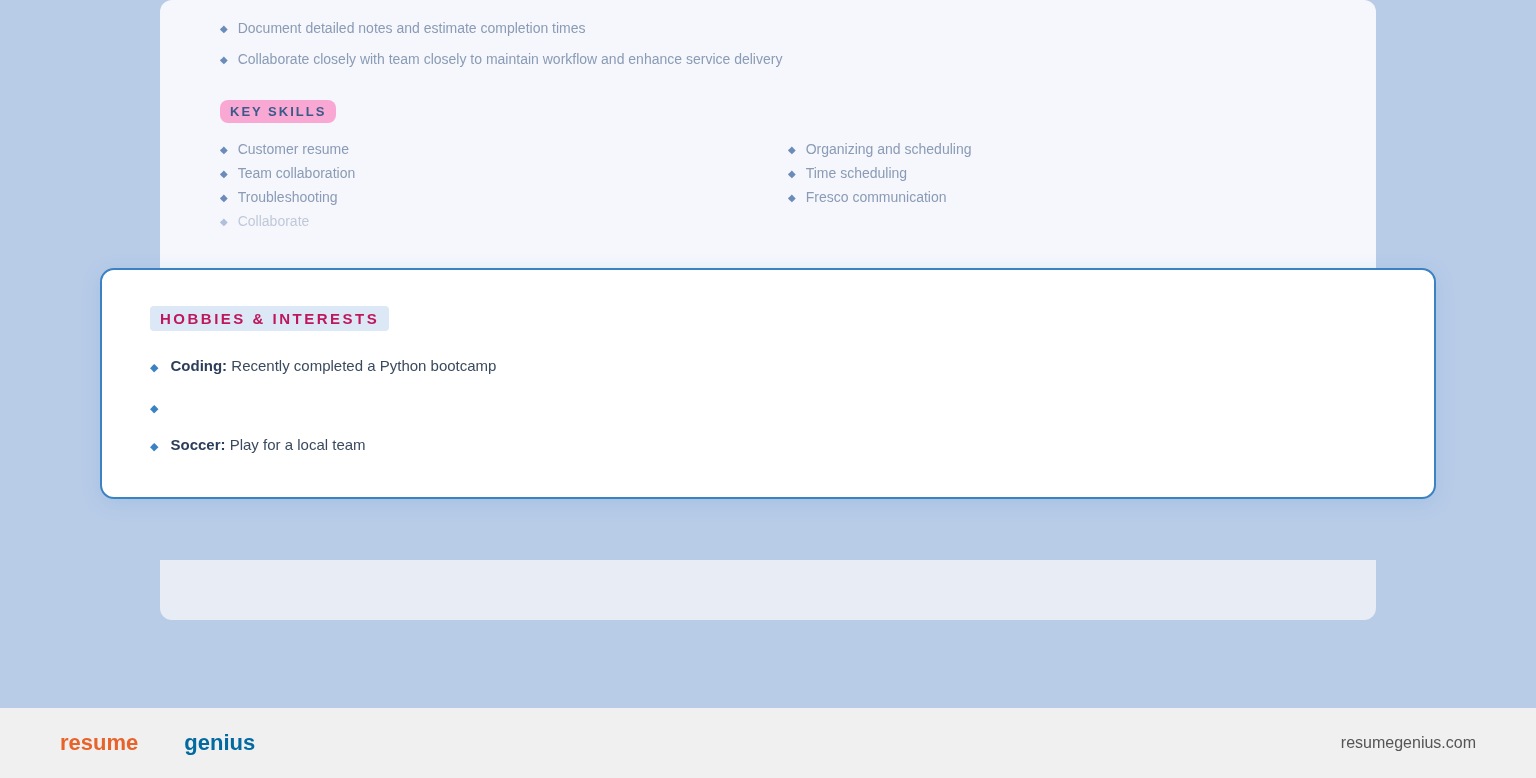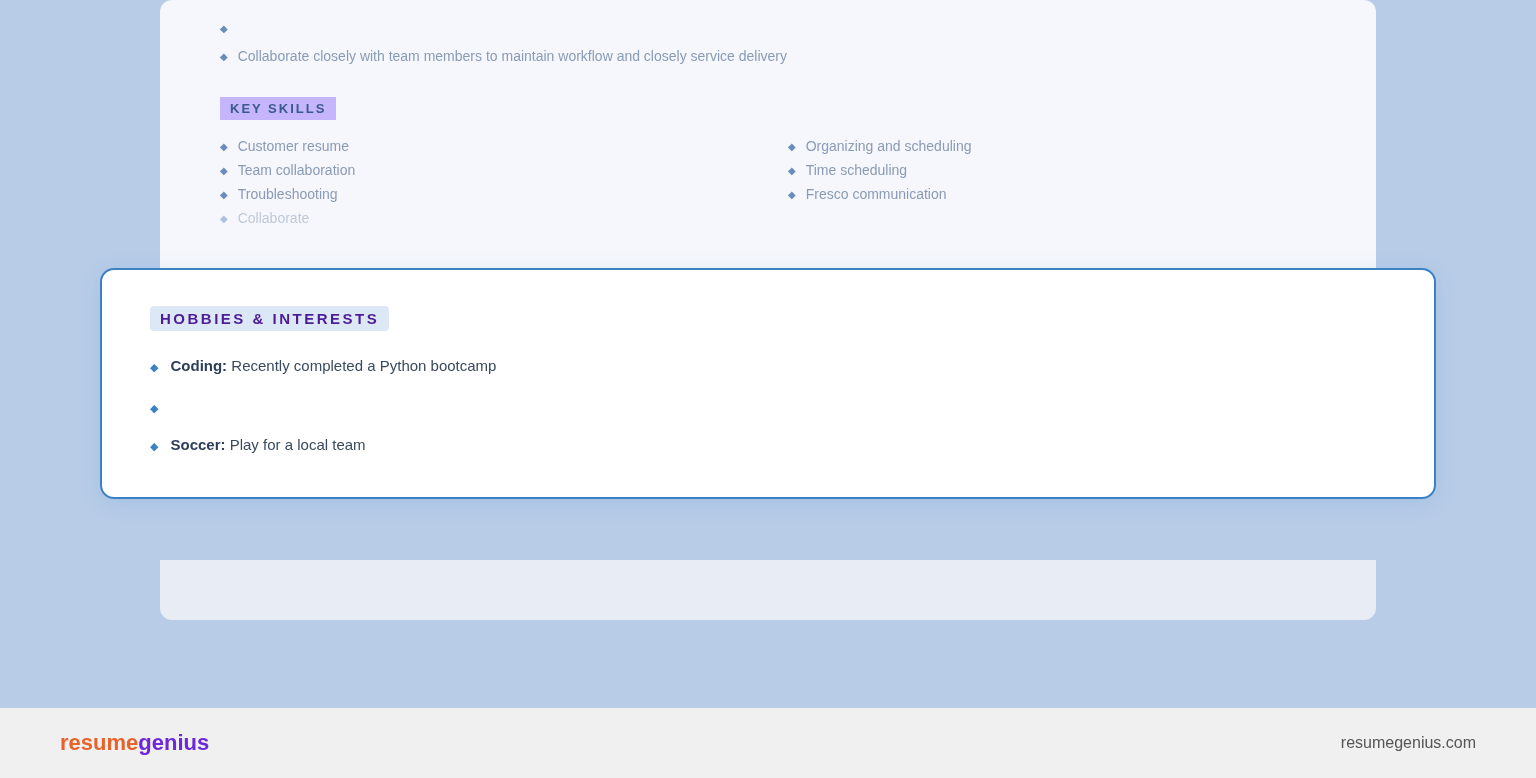--- a/index.html
+++ b/index.html
@@ -33,23 +33,23 @@
       margin-top: 3px;
       flex-shrink: 0;
     }
 
     .section-heading {
       display: inline-block;
       font-size: 13px;
       font-weight: 800;
       letter-spacing: 2px;
       color: #3a5a8a;
-      background-color: #c4b5fd;
+      background-color: #f9a8d4;
       padding: 4px 10px;
-      border-radius: 0;
+      border-radius: 8px;
       margin-bottom: 18px;
       text-transform: uppercase;
     }
 
     .skills-grid {
       display: grid;
       grid-template-columns: 1fr 1fr;
       gap: 8px 40px;
     }
 
@@ -81,21 +81,21 @@
       border-radius: 14px;
       padding: 36px 48px 40px 48px;
       box-shadow: 0 4px 20px rgba(59, 130, 196, 0.15);
       z-index: 10;
     }
 
     .hobbies-heading {
       font-size: 15px;
       font-weight: 900;
       letter-spacing: 2.5px;
-      color: #4c1d95;
+      color: #be185d;
       text-transform: uppercase;
       background-color: #dce8f5;
       display: inline-block;
       padding: 4px 10px;
       border-radius: 4px;
       margin-bottom: 24px;
     }
 
     .hobby-item {
       display: flex;
@@ -145,42 +145,44 @@
     .logo {
       font-size: 22px;
       font-weight: 700;
     }
 
     .logo-resume {
       color: #e8632a;
     }
 
     .logo-genius {
-      color: #6d28d9;
+      color: #0369a1;
+      margin-left: 46px;
     }
 
     .footer-url {
       color: #555;
       font-size: 16px;
     }
   </style>
 </head>
 <body>
 
 <div style="position:absolute;top:0;left:0;right:0;bottom:70px;background:#b8cce8;"></div>
 
 <div style="position:absolute;top:0;left:160px;right:160px;height:270px;background:#f5f7fc;border-radius:12px 12px 0 0;overflow:hidden;">
 
   <div style="padding:18px 60px 10px 60px;">
     <div class="bullet-list-item">
       <span class="bullet-diamond">◆</span>
+      <span>Document detailed notes and estimate completion times</span>
     </div>
     <div class="bullet-list-item">
       <span class="bullet-diamond">◆</span>
-      <span>Collaborate closely with team members to maintain workflow and closely service delivery</span>
+      <span>Collaborate closely with team closely to maintain workflow and enhance service delivery</span>
     </div>
   </div>
 
   <div style="padding:10px 60px 20px 60px;">
     <div class="section-heading">KEY SKILLS</div>
     
     <div class="skills-grid">
 
       <div>
         <div class="skill-item">

